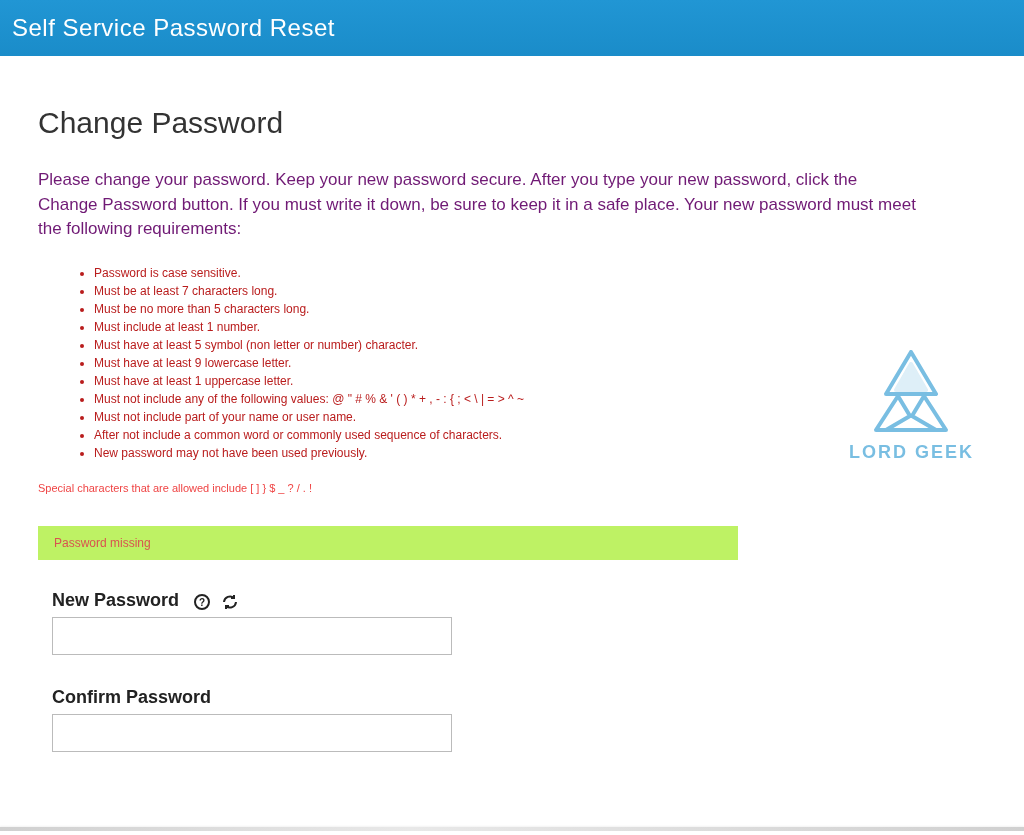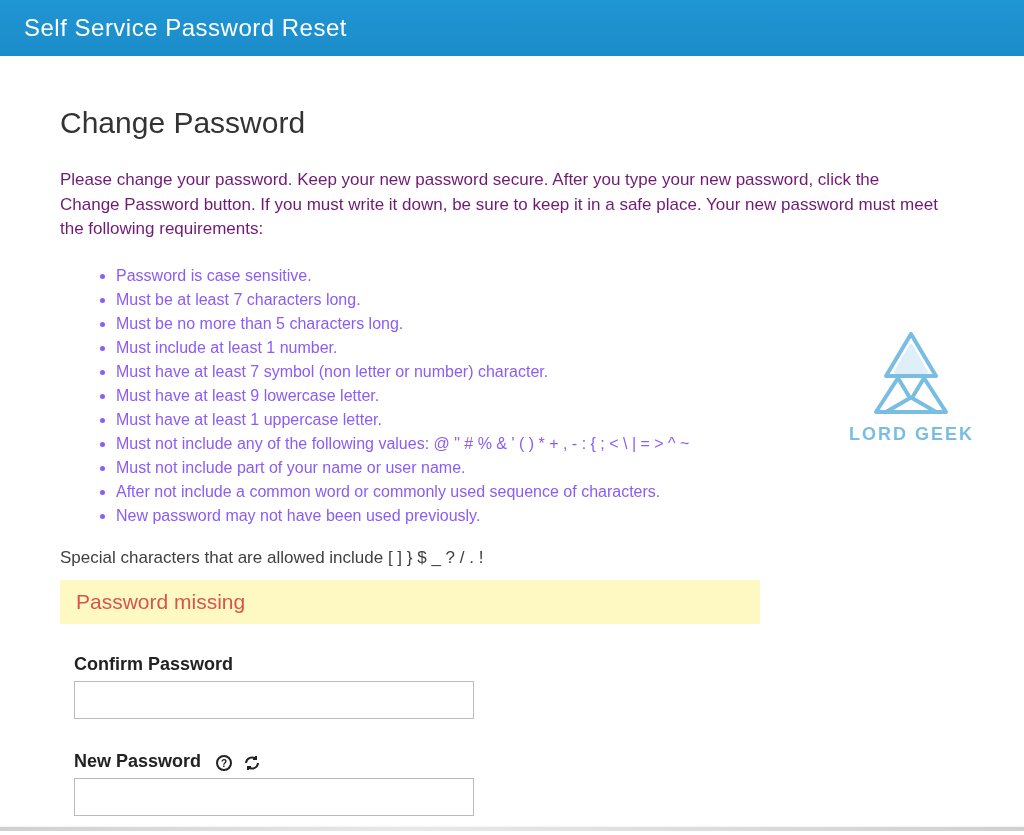--- a/index.html
+++ b/index.html
@@ -6,28 +6,28 @@
     body {
       font-family: Arial, Helvetica, sans-serif;
       background: #ffffff;
       width: 1024px;
       height: 835px;
       overflow: hidden;
     }
     .header-bar {
       background: linear-gradient(#2196d4, #1a8cc9);
       color: #ffffff;
-      padding: 14px 24px;
+      padding: 14px 12px;
       font-size: 24px;
       font-weight: 400;
       letter-spacing: 0.5px;
       font-family: 'Segoe UI', Arial, sans-serif;
     }
     .content {
-      padding: 50px 70px 0 60px;
+      padding: 50px 70px 0 38px;
       position: relative;
     }
     .page-title {
       font-size: 30px;
       font-weight: 500;
       color: #333333;
       margin-bottom: 28px;
       font-family: 'Segoe UI', Arial, sans-serif;
     }
     .intro-text {
@@ -36,33 +36,33 @@
       line-height: 1.45;
       margin-bottom: 22px;
       max-width: 880px;
     }
     .requirements {
       list-style: disc;
       padding-left: 56px;
       margin-bottom: 20px;
     }
     .requirements li {
-      font-size: 16px;
-      color: #8b5cf6;
+      font-size: 12px;
+      color: #b91c1c;
       line-height: 1.5;
     }
     .allowed-chars {
-      font-size: 17px;
-      color: #404040;
-      margin-bottom: 12px;
+      font-size: 11px;
+      color: #ef4444;
+      margin-bottom: 32px;
     }
     .error-banner {
-      background: #fef9c3;
+      background: #bef264;
       color: #d9534f;
-      font-size: 21px;
+      font-size: 12px;
       padding: 10px 16px;
       margin-bottom: 30px;
       max-width: 700px;
     }
     .field-block {
       margin-bottom: 32px;
       margin-left: 14px;
     }
     .field-label {
       font-size: 18px;
@@ -88,21 +88,21 @@
       display: block;
       width: 400px;
       height: 38px;
       border: 1px solid #bbbbbb;
       padding: 6px 8px;
       font-size: 16px;
     }
     .watermark {
       position: absolute;
       right: 50px;
-      top: 272px;
+      top: 290px;
       text-align: center;
       color: #6bb7df;
       opacity: 0.9;
       pointer-events: none;
     }
     .watermark svg { display: block; margin: 0 auto; }
     .watermark-text {
       font-size: 18px;
       font-weight: 700;
       letter-spacing: 2px;
@@ -130,38 +130,33 @@
 
   <h1 class="page-title">Change Password</h1>
 
   <p class="intro-text">Please change your password. Keep your new password secure. After you type your new password, click the Change Password button. If you must write it down, be sure to keep it in a safe place. Your new password must meet the following requirements:</p>
 
   <ul class="requirements">
     <li>Password is case sensitive.</li>
     <li>Must be at least 7 characters long.</li>
     <li>Must be no more than 5 characters long.</li>
     <li>Must include at least 1 number.</li>
-    <li>Must have at least 7 symbol (non letter or number) character.</li>
+    <li>Must have at least 5 symbol (non letter or number) character.</li>
     <li>Must have at least 9 lowercase letter.</li>
     <li>Must have at least 1 uppercase letter.</li>
     <li>Must not include any of the following values: @ " # % &amp; ' ( ) * + , - : { ; &lt; \ | = &gt; ^ ~</li>
     <li>Must not include part of your name or user name.</li>
     <li>After not include a common word or commonly used sequence of characters.</li>
     <li>New password may not have been used previously.</li>
   </ul>
 
   <p class="allowed-chars">Special characters that are allowed include [ ] } $ _ ? / . !</p>
 
   <div class="error-banner">
     <span>Password missing</span>
-  </div>
-
-  <div class="field-block">
-    <label class="field-label">Confirm Password</label>
-    <input type="password" class="text-input" value="" style="">
   </div>
 
   <div class="field-block">
     <label class="field-label">New Password</label>
     <span class="label-icons">
       <span class="icon" title="Help">
         <svg viewBox="0 0 16 16" width="16" height="16" fill="currentColor">
             <circle cx="8" cy="8" r="7" fill="none" stroke="currentColor" stroke-width="2"></circle>
             <text x="8" y="12" text-anchor="middle" font-size="10" font-weight="bold" fill="currentColor">?</text>
           </svg>
@@ -171,20 +166,25 @@
             <path d="M2 8a6 6 0 0 1 10-4"></path>
             <path d="M14 8a6 6 0 0 1-10 4"></path>
             <polyline points="12 1 12 4 9 4"></polyline>
             <polyline points="4 15 4 12 7 12"></polyline>
           </svg>
       </span>
     </span>
     <input type="password" class="text-input" value="" style="">
   </div>
 
+  <div class="field-block">
+    <label class="field-label">Confirm Password</label>
+    <input type="password" class="text-input" value="" style="">
+  </div>
+
   <div class="watermark">
     <svg width="110" height="90" viewBox="0 0 110 90">
       <g fill="none" stroke="#6bb7df" stroke-width="4" stroke-linejoin="round">
         <polygon points="55,6 80,48 30,48"></polygon>
         <polygon points="55,18 70,44 40,44" fill="#6bb7df" opacity="0.25"></polygon>
         <polygon points="20,84 42,50 54,70 30,84"></polygon>
         <polygon points="90,84 68,50 56,70 80,84"></polygon>
         <line x1="30" y1="84" x2="80" y2="84"></line>
       </g>
     </svg>

